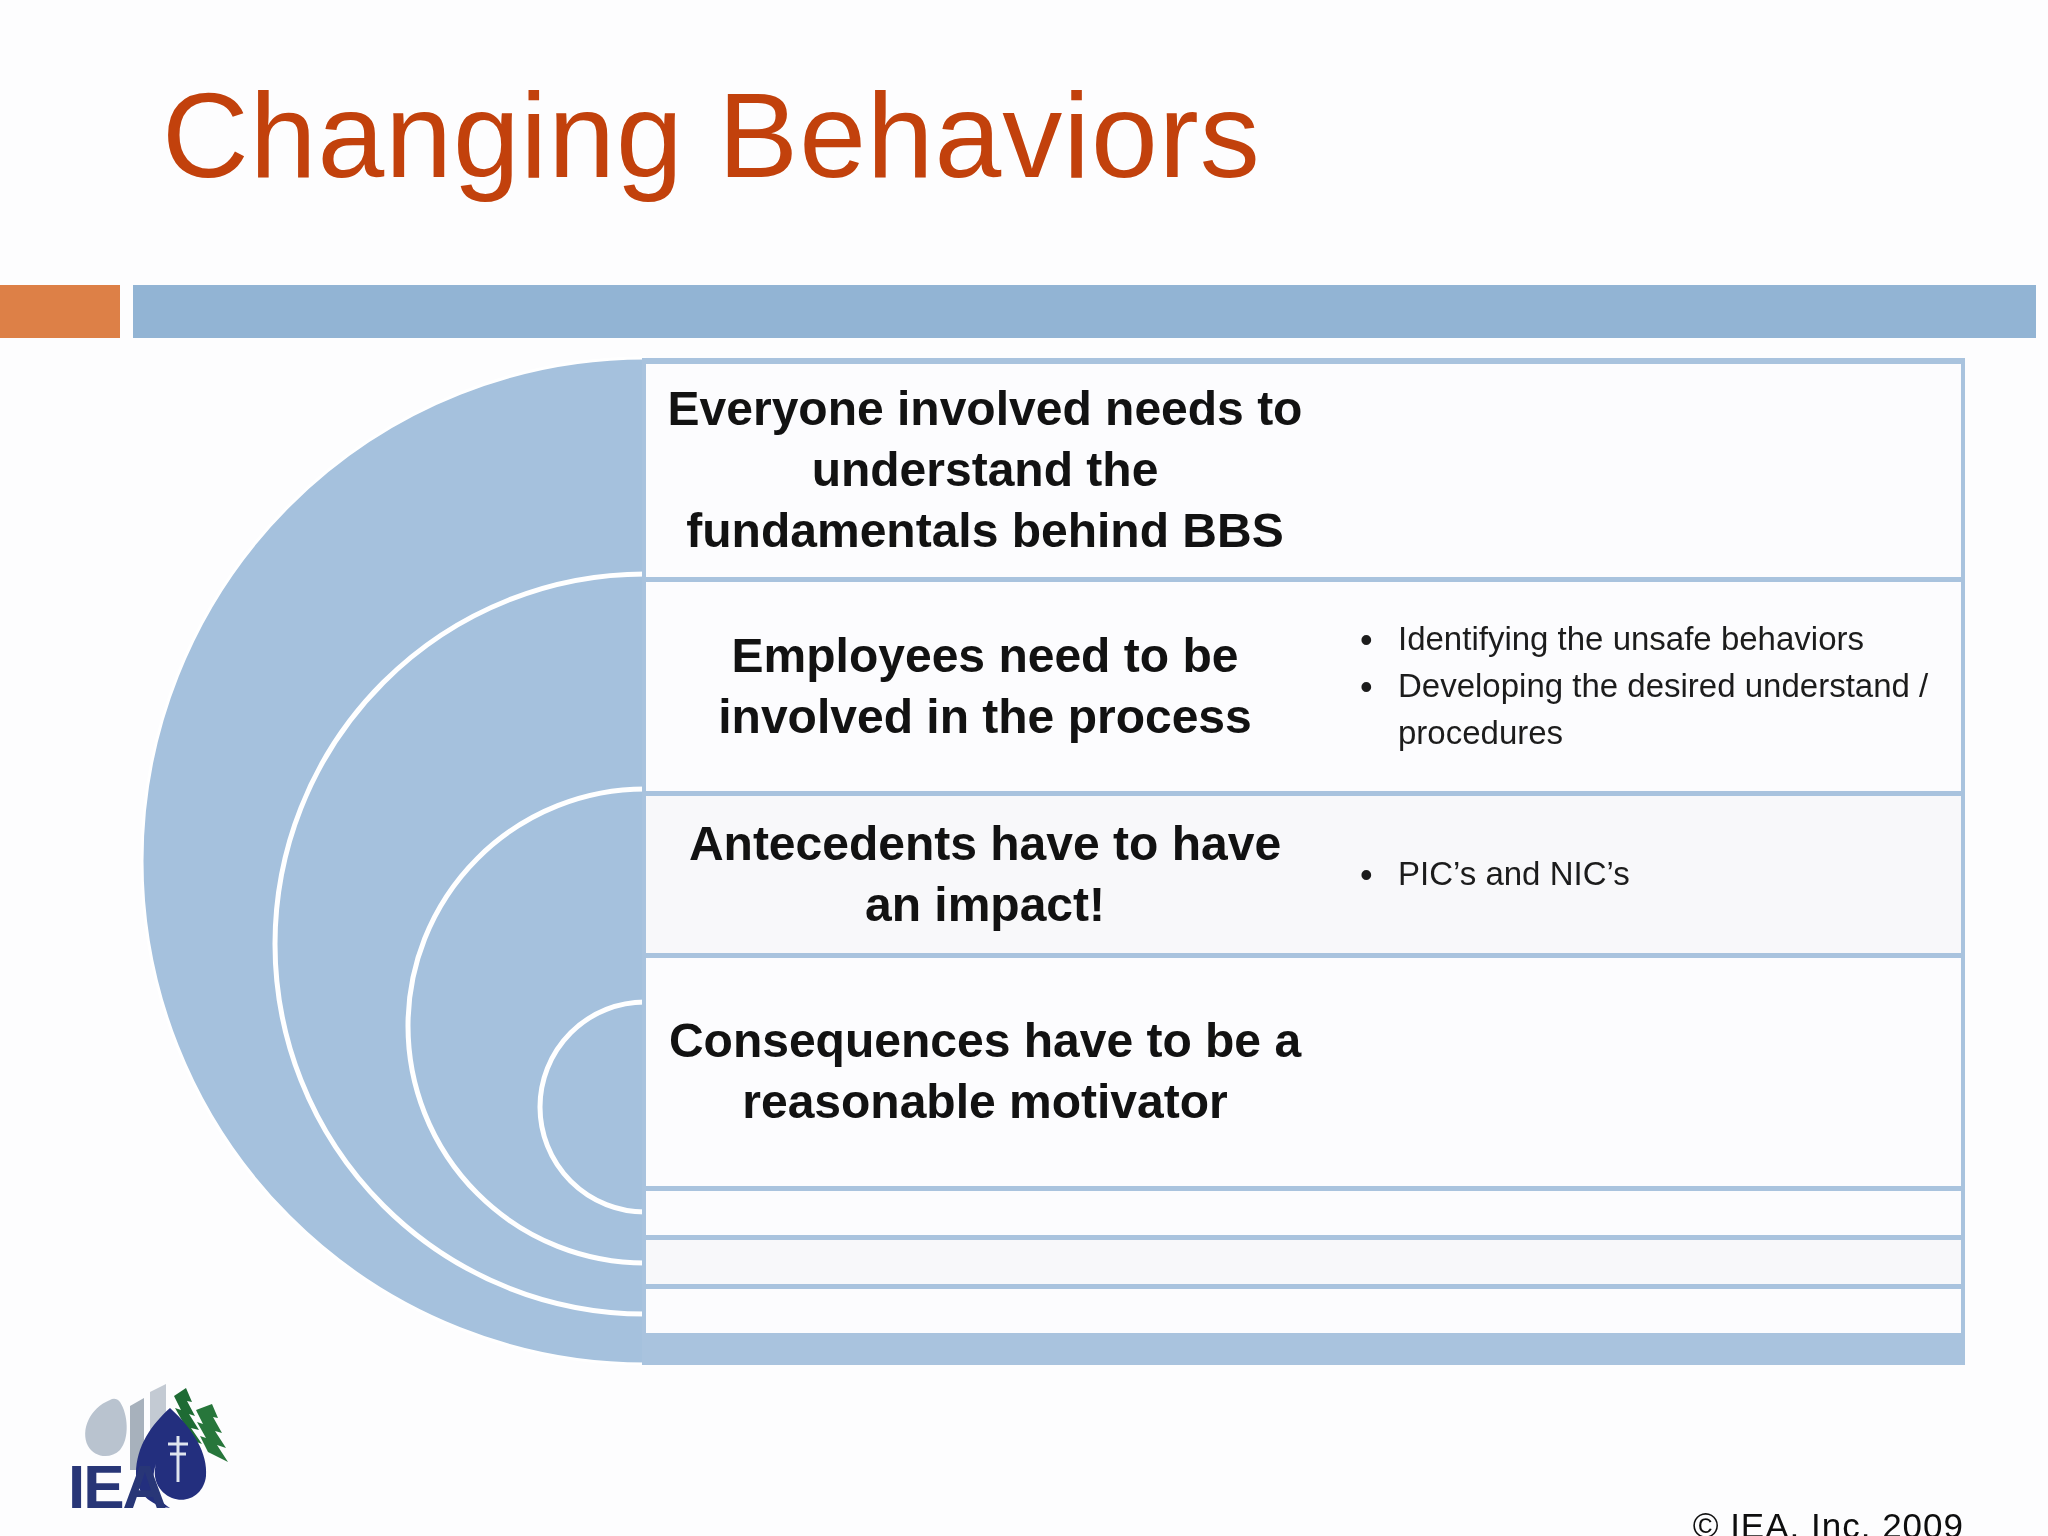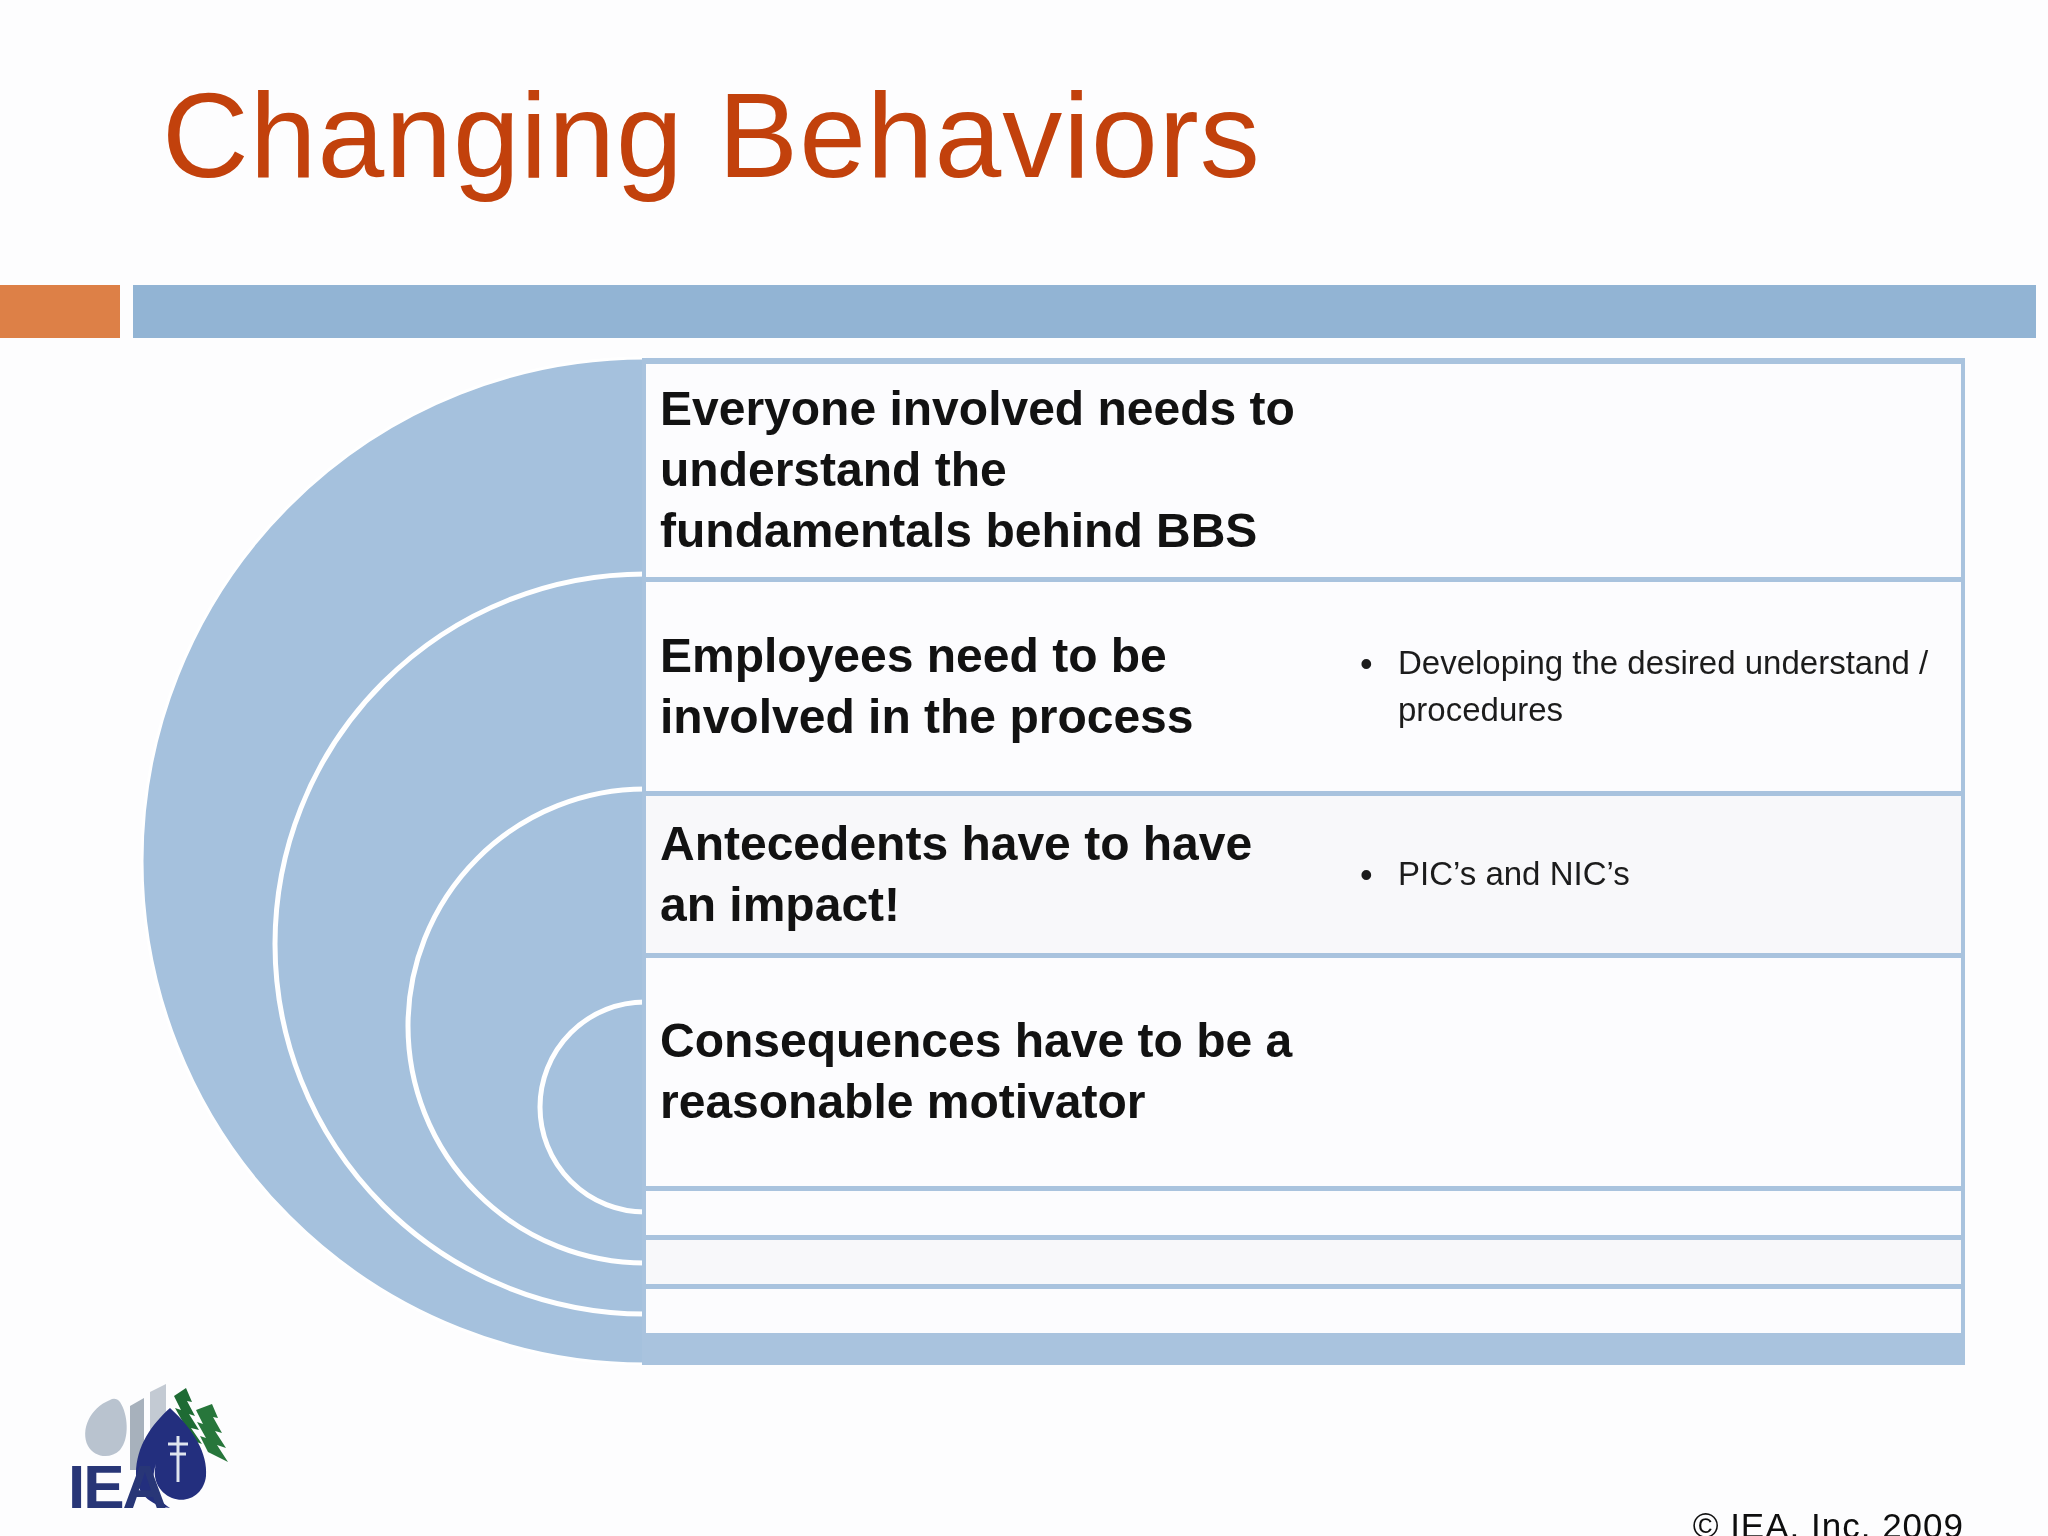--- a/index.html
+++ b/index.html
@@ -31,21 +31,21 @@
   .row{background:#fcfcfe;display:flex;flex-direction:row;}
   .row.alt{background:#f8f8fa;}
   .row-1{height:213px;}
   .row-2{height:209px;}
   .row-3{height:157px;}
   .row-4{height:228px;}
   .row-empty{height:44px;flex:0 0 auto;}
   .cell-label{
     width:678px;box-sizing:border-box;padding:0 14px;
     display:flex;align-items:center;justify-content:center;
-    text-align:left;font-weight:700;font-size:48px;line-height:1.27;color:#121212;
+    text-align:center;font-weight:700;font-size:48px;line-height:1.27;color:#121212;
   }
   .cell-bullets{
     flex:1;box-sizing:border-box;padding:6px 24px 6px 30px;
     display:flex;flex-direction:column;justify-content:center;
   }
   ul.bullets{list-style:none;margin:0;padding:0;font-size:33px;line-height:1.42;color:#1c1c1c;}
   ul.bullets li{position:relative;padding-left:44px;}
   ul.bullets li::before{
     content:"\2022";position:absolute;left:6px;top:-2px;font-size:36px;color:#1c1c1c;
   }
@@ -73,20 +73,21 @@
 
   <div class="row row-1">
     <div class="cell-label">Everyone involved needs to understand the fundamentals behind BBS</div>
     <div class="cell-bullets"></div>
   </div>
 
   <div class="row row-2">
     <div class="cell-label">Employees need to be involved in the process</div>
     <div class="cell-bullets">
       <ul class="bullets">
+        <li>Identifying the unsafe behaviors</li>
         <li>Developing the desired understand / procedures</li>
       </ul>
     </div>
   </div>
 
   <div class="row row-3 alt">
     <div class="cell-label">Antecedents have to have an impact!</div>
     <div class="cell-bullets">
       <ul class="bullets">
         <li>PIC’s and NIC’s</li>

